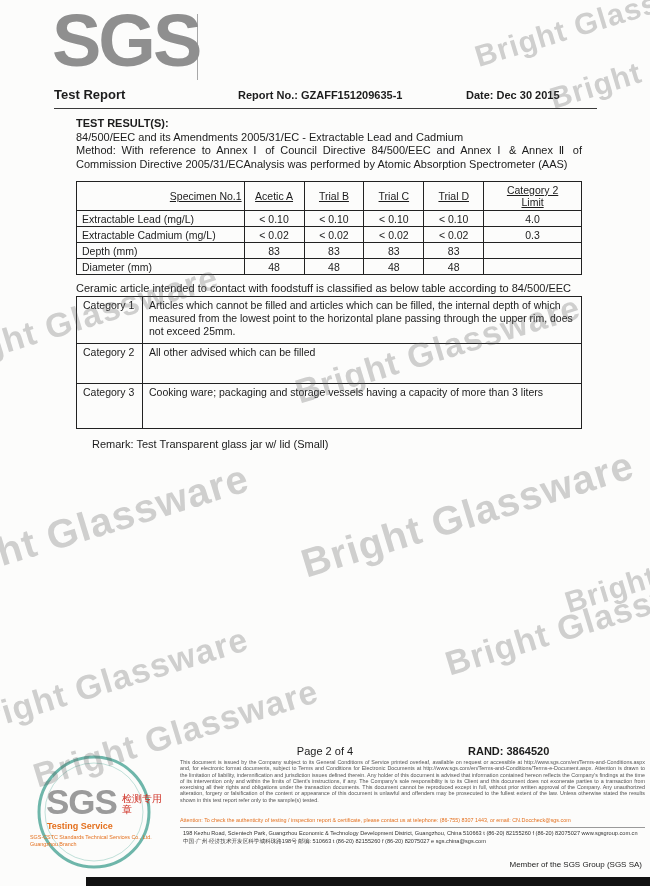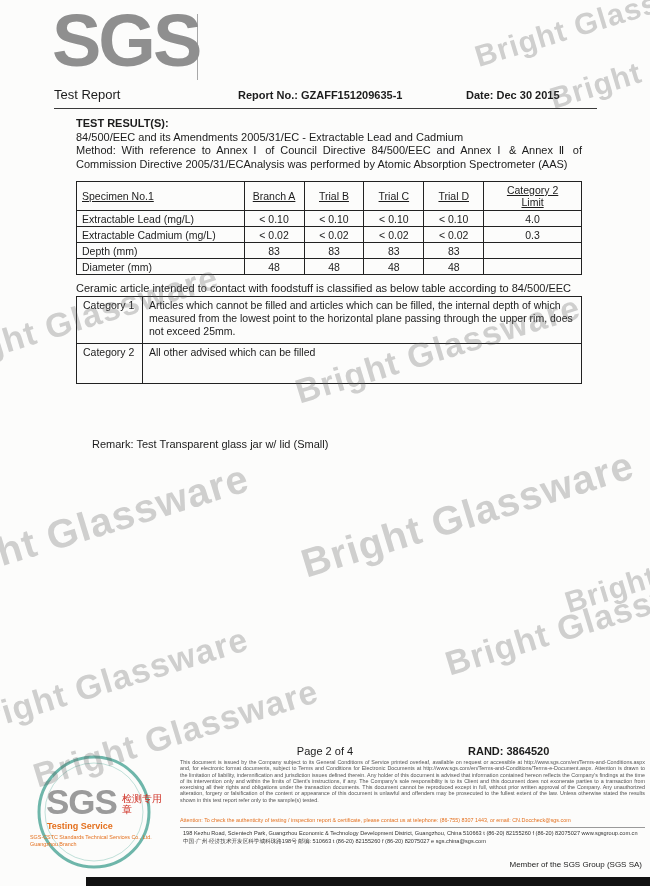--- a/index.html
+++ b/index.html
@@ -21,34 +21,34 @@
   .wm5{left:295px;top:492px;font-size:40px;}
   .wm6{left:-90px;top:505px;font-size:40px;}
   .wm7{left:440px;top:602px;font-size:34px;}
   .wm8{left:-42px;top:662px;font-size:34px;}
   .wm9{left:28px;top:714px;font-size:34px;}
   .wm10{left:560px;top:548px;font-size:30px;}
   
   .logo{position:absolute;left:52px;top:4px;font-size:74px;font-weight:bold;
         color:#8f8f8f;letter-spacing:-3px;line-height:1;z-index:2;}
   .logo-vline{position:absolute;left:197px;top:14px;width:1px;height:66px;background:#a8a8a8;}
-  .test-report{position:absolute;left:54px;top:87px;font-size:13px;font-weight:normal;}
+  .test-report{position:absolute;left:54px;top:87px;font-size:13px;font-weight:bold;}
   .report-no{position:absolute;left:238px;top:89px;font-size:11px;font-weight:bold;}
   .report-date{position:absolute;left:466px;top:89px;font-size:11px;font-weight:bold;}
   .header-rule{position:absolute;left:54px;top:108px;width:543px;height:1px;background:#3a3a3a;}
   
   .tr-title{position:absolute;left:76px;top:117px;font-size:11px;font-weight:bold;}
   .tr-line1{position:absolute;left:76px;top:131px;font-size:11px;}
   .tr-method{position:absolute;left:76px;top:144px;width:506px;font-size:11px;
              line-height:13.5px;text-align:justify;}
   table{border-collapse:collapse;}
   .t1{position:absolute;left:76px;top:181px;width:506px;font-size:10.5px;z-index:2;}
   .t1 th{border:1px solid #222;font-weight:normal;text-decoration:underline;
          text-align:center;padding:2px 2px;white-space:pre-line;vertical-align:middle;}
-  .t1 th:first-child{text-align:left;padding-left:5px;}
+  .t1 th:first-child{text-align:right;padding-left:5px;}
   .t1 td{border:1px solid #222;text-align:center;padding:1px 0;height:13px;}
   .t1 td:first-child{text-align:left;padding-left:5px;}
   .t1 .c0{width:168px;} .t1 .ct{width:60px;} .t1 .cl{width:98px;}
   .class-intro{position:absolute;left:76px;top:282px;width:506px;font-size:11px;}
   .t2{position:absolute;left:76px;top:296px;width:506px;font-size:10.5px;z-index:2;}
   .t2 td{border:1px solid #222;vertical-align:top;padding:2px 6px;line-height:13px;}
   .t2 .cat{width:66px;}
   .t2 tr:nth-child(1) td{height:42px;}
   .t2 tr:nth-child(2) td{height:35px;}
   .t2 tr:nth-child(3) td{height:40px;}
@@ -108,21 +108,21 @@
       <col class="c0">
         <col class="ct">
         <col class="ct">
         <col class="ct">
         <col class="ct">
         <col class="cl">
     </colgroup>
     <thead>
         <tr>
           <th>Specimen No.1</th>
-          <th>Branch A</th>
+          <th>Acetic A</th>
           <th>Trial B</th>
           <th>Trial C</th>
           <th>Trial D</th>
           <th>Category 2
 Limit</th>
         </tr>
       </thead>
     <tbody>
         <tr>
           <td>Extractable Lead (mg/L)</td>
@@ -166,20 +166,24 @@
         <col>
       </colgroup>
     <tbody>
         <tr>
           <td>Category 1</td>
           <td>Articles which cannot be filled and articles which can be filled, the internal depth of which measured from the lowest point to the horizontal plane passing through the upper rim, does not exceed 25mm.</td>
         </tr>
         <tr>
           <td>Category 2</td>
           <td>All other advised which can be filled</td>
+        </tr>
+        <tr>
+          <td>Category 3</td>
+          <td>Cooking ware; packaging and storage vessels having a capacity of more than 3 liters</td>
         </tr>
       </tbody>
   </table>
 
   <div class="remark">Remark: Test Transparent glass jar w/ lid (Small)</div>
 
   <div class="page-num">Page 2 of  4</div>
   <div class="rand">RAND: 3864520</div>
   <div class="legal">This document is issued by the Company subject to its General Conditions of Service printed overleaf, available on request or accessible at http://www.sgs.com/en/Terms-and-Conditions.aspx and, for electronic format documents, subject to Terms and Conditions for Electronic Documents at http://www.sgs.com/en/Terms-and-Conditions/Terms-e-Document.aspx. Attention is drawn to the limitation of liability, indemnification and jurisdiction issues defined therein. Any holder of this document is advised that information contained hereon reflects the Company's findings at the time of its intervention only and within the limits of Client's instructions, if any. The Company's sole responsibility is to its Client and this document does not exonerate parties to a transaction from exercising all their rights and obligations under the transaction documents. This document cannot be reproduced except in full, without prior written approval of the Company. Any unauthorized alteration, forgery or falsification of the content or appearance of this document is unlawful and offenders may be prosecuted to the fullest extent of the law. Unless otherwise stated the results shown in this test report refer only to the sample(s) tested.</div>
   <div class="attention">Attention: To check the authenticity of testing / inspection report &amp; certificate, please contact us at telephone: (86-755) 8307 1443, or email: CN.Doccheck@sgs.com</div>

